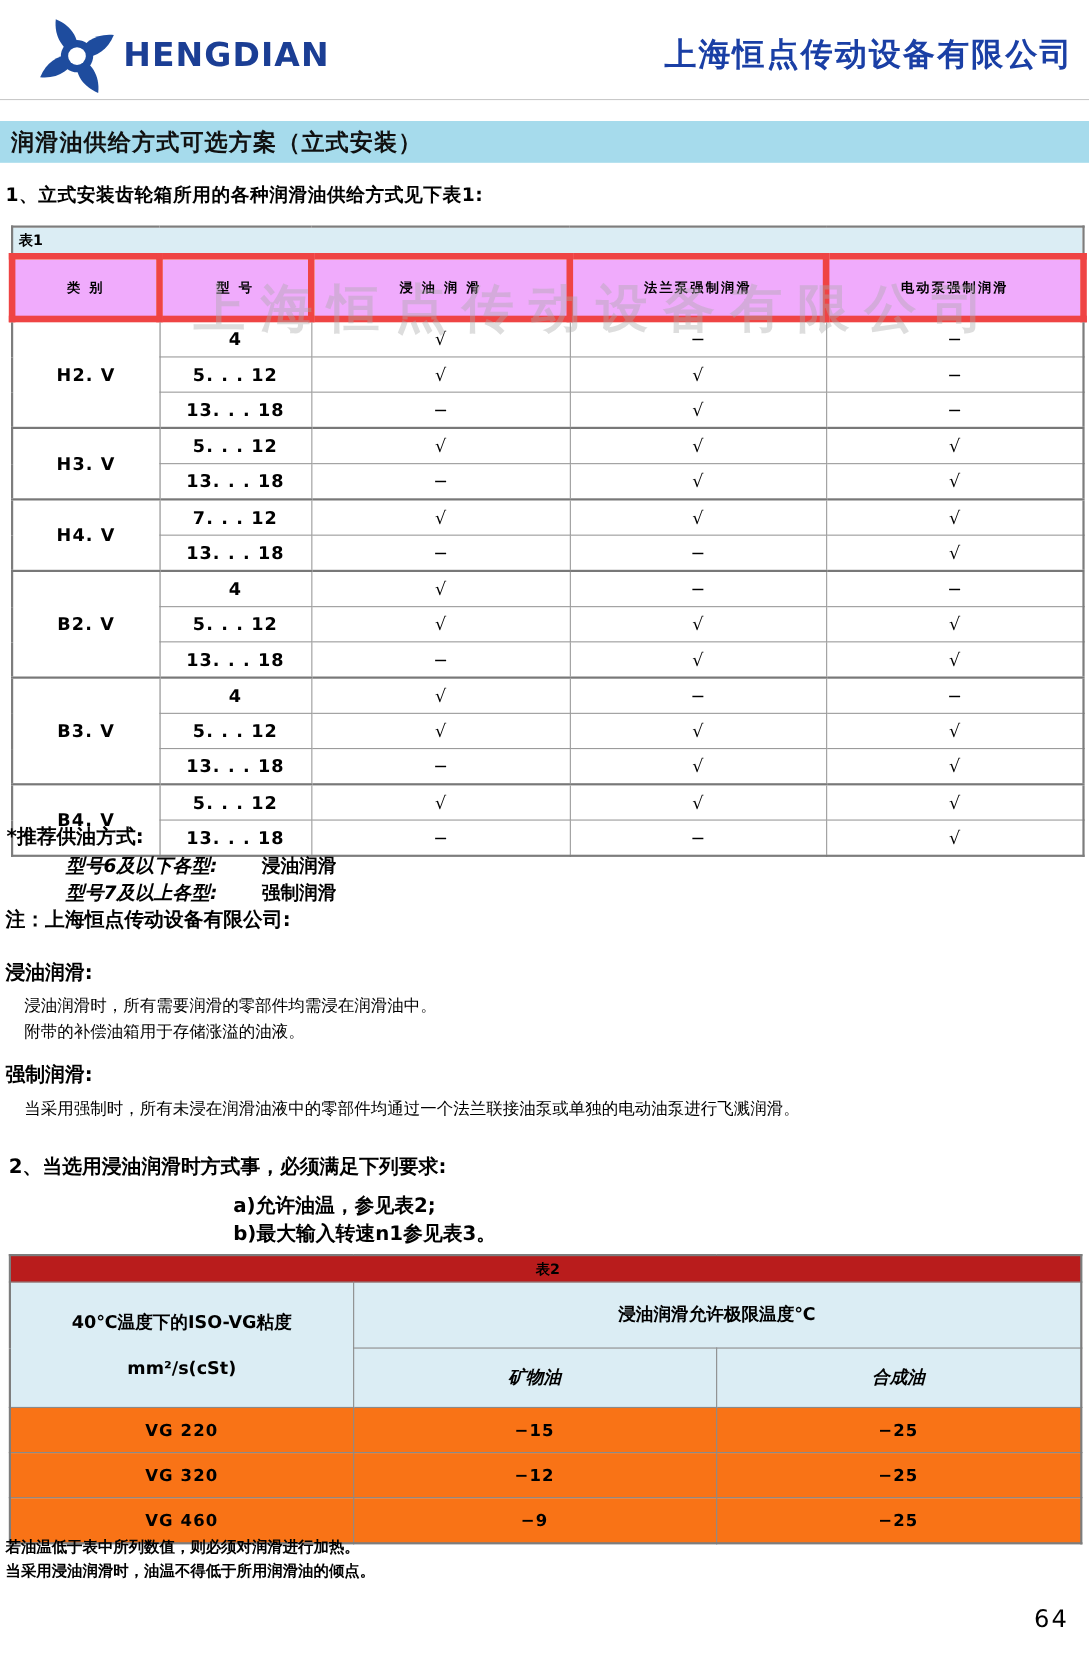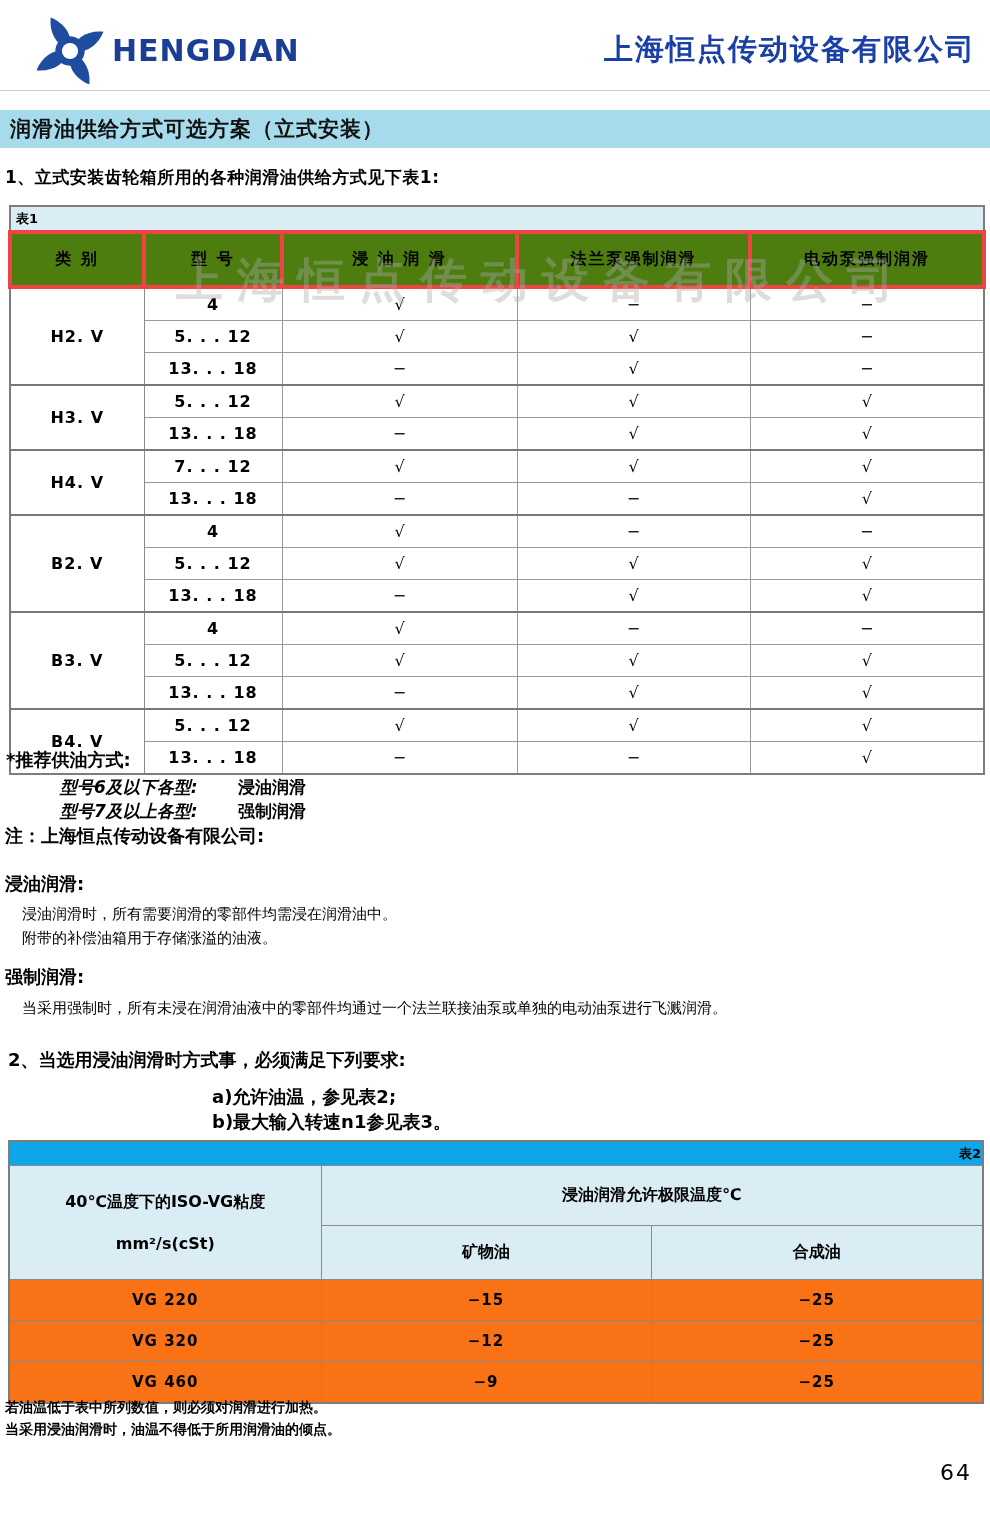--- a/index.html
+++ b/index.html
@@ -18,21 +18,21 @@
 
   
   .intro { position:absolute; top:166px; left:5px; font-size:17px; font-weight:bold; letter-spacing:0.5px; }
 
   
   .t1wrap { position:absolute; top:205px; left:8px; width:974px; }
   table { border-collapse:collapse; table-layout:fixed; }
   .t1 { width:974px; border:2px solid #7d7d7d; }
   .t1 td { border:1px solid #9b9b9b; text-align:center; vertical-align:middle; overflow:hidden; }
   .t1 tr.cap td { background:#dbedf4; text-align:left; font-size:13px; font-weight:bold; height:21px; padding-left:5px; border:1px solid #8a8a8a; }
-  .t1 tr.head td { background:#4d7c0f; font-weight:bold; font-size:16px; height:49px; border:4px solid #ef4444; letter-spacing:2px; }
+  .t1 tr.head td { background:#f0abfc; font-weight:bold; font-size:12px; height:49px; border:6px solid #ef4444; letter-spacing:2px; }
   .t1 tr.body td { height:29px; font-size:16px; }
   .t1 td.cat { font-weight:bold; border:1px solid #8a8a8a; letter-spacing:1px; }
   .t1 td.model { font-weight:bold; letter-spacing:1px; }
   .t1 tr.gs td { border-top:2px solid #787878; }
   .watermark { position:absolute; left:168px; top:44px; font-size:47px; font-weight:bold; color:rgba(170,170,170,0.40); letter-spacing:14px; white-space:nowrap; pointer-events:none; }
 
   
   .rec-title { position:absolute; top:748px; left:6px; font-size:18px; font-weight:bold; }
   .rec-line1 { position:absolute; top:776px; left:60px; font-size:17px; font-weight:bold; }
   .rec-line2 { position:absolute; top:800px; left:60px; font-size:17px; font-weight:bold; }
@@ -45,24 +45,24 @@
   .s1h { top:872px; } .s1b { top:902px; } .s2h { top:965px; } .s2b { top:996px; }
 
   
   .req-title { position:absolute; top:1048px; left:8px; font-size:18px; font-weight:bold; }
   .req-items { position:absolute; top:1084px; left:168px; font-size:18px; font-weight:bold; line-height:25px;margin-left:44px; }
 
   
   .t2wrap { position:absolute; top:1140px; left:8px; width:974px; }
   .t2 { width:974px; border:2px solid #7d7d7d; }
   .t2 td { border:1px solid #8a8a8a; text-align:center; vertical-align:middle; }
-  .t2 tr.cap td { background:#0ea5e9; text-align:right; font-size:13px; font-weight:bold; height:21px; padding-left:5px; }
+  .t2 tr.cap td { background:#b91c1c; text-align:center; font-size:13px; font-weight:bold; height:21px; padding-left:5px; }
   .t2 td.hd { background:#dbedf4; font-weight:bold; font-size:16px; }
   .t2 tr.h1 td { height:57px; }
-  .t2 tr.h2 td { height:51px; }
+  .t2 tr.h2 td { height:51px;font-style:italic; }
   .t2 td.lhead div { line-height:1; }
   .t2 td.lhead .l1 { margin-bottom:26px; }
   .t2 tr.dr td { height:38px; font-size:15px; font-weight:bold; background:#f97316; letter-spacing:1px; }
 
   
   .footnotes { position:absolute; top:1396px; left:5px; font-size:14px; font-weight:bold; line-height:22px; }
   .page-num { position:absolute; top:1460px; right:18px; font-size:22px; letter-spacing:2px; }
 </style>
 </head>
 <body>

